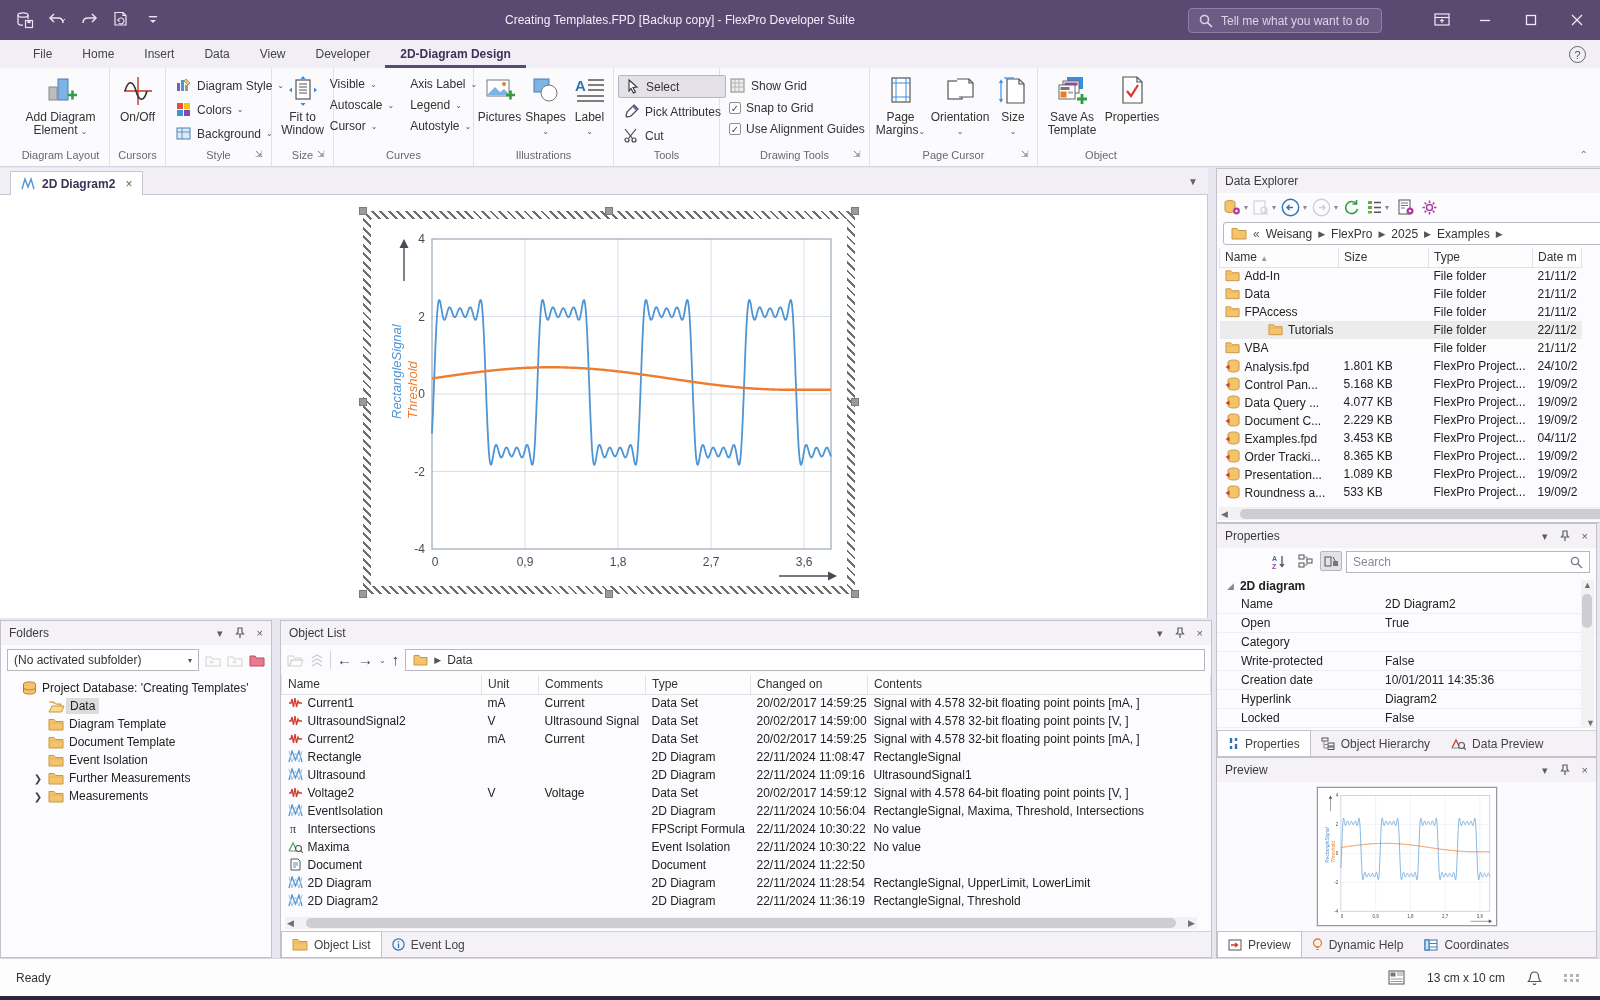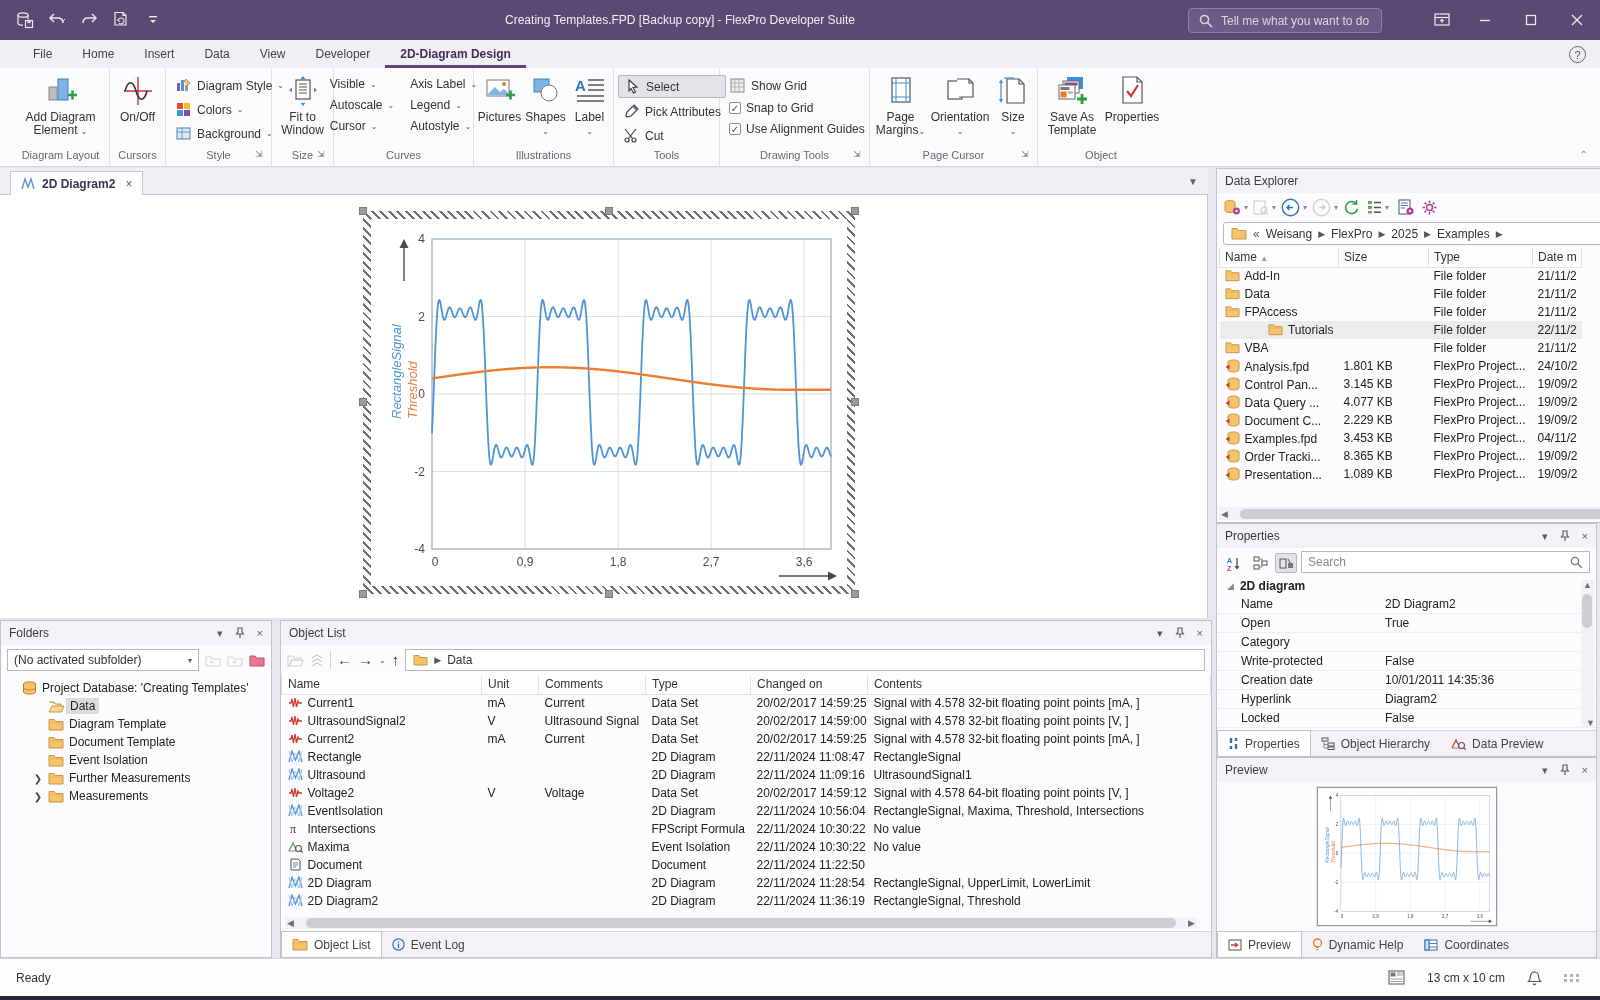--- a/index.html
+++ b/index.html
@@ -87,21 +87,21 @@
   .de-toolbar { display:flex; align-items:center; gap:3px; padding:4px 6px; height:28px; }
   .dd { color:#8b8894; font-size:8px; margin:0 2px 0 0; }
   .de-crumb { margin:1px 6px 3px 6px; height:23px; border:1px solid #b9b6c0; border-radius:3px; background:#fff; display:flex; align-items:center; gap:6px; padding:0 7px; font-size:12px; color:#333; }
   .crumb-seg { display:flex; align-items:center; gap:6px; }
   .crumb-arr { color:#555; font-size:9px; }
   #dataexp td, #dataexp th { padding:1px 5px; }
   .de-vscroll { position:absolute; right:2px; top:83px; bottom:16px; width:13px; background:#f2f1f4; display:flex; flex-direction:column; justify-content:space-between; align-items:center; }
   .de-hscroll { position:absolute; left:2px; right:16px; bottom:2px; height:13px; background:#f2f1f4; display:flex; align-items:center; }
 
   #props { left:1216px; top:523px; width:381px; height:234px; overflow:hidden; }
-  .pr-toolbar { display:flex; align-items:flex-end; gap:4px; padding:3px 6px; height:28px; }
+  .pr-toolbar { display:flex; align-items:flex-start; gap:4px; padding:3px 6px; height:28px;margin-left:45px; }
   .pr-btn { width:22px; height:20px; display:flex; align-items:center; justify-content:center; border-radius:2px; }
   .pr-btn.pressed { background:#e4e1e9; border:1px solid #b9b4c2; }
   .pr-search { flex:1; height:22px; border:1px solid #b9b6c0; background:#fff; display:flex; align-items:center; justify-content:space-between; padding:0 6px; color:#8a8791; }
   .pr-section { display:flex; align-items:center; gap:6px; font-weight:bold; color:#222; padding:3px 6px 2px 10px; }
   .pr-row { display:flex; height:19px; align-items:center; font-size:12px; border-bottom:1px solid #f0eef3; }
   .pr-row .k { width:168px; padding-left:24px; color:#222; overflow:hidden; white-space:nowrap; }
   .pr-row .v { flex:1; color:#222; overflow:hidden; white-space:nowrap; }
   .pr-vscroll { position:absolute; right:2px; top:56px; bottom:28px; width:13px; background:#f2f1f4; }
   .pr-thumb { position:absolute; left:1px; top:14px; width:10px; height:34px; background:#cfcdd4; border-radius:5px; }
 
@@ -1093,21 +1093,21 @@
           <td>24/10/2</td>
         </tr>
         <tr>
           <td style="border-right:none;"><span class="rowicon">
               <svg width="15" height="14" viewBox="0 0 15 14">
                 <ellipse cx="8.5" cy="3" rx="5.5" ry="2" fill="#f5c46a" stroke="#c89646"></ellipse>
                 <path d="M3 3v8c0 1.1 2.5 2 5.5 2s5.5-.9 5.5-2V3" fill="#f5c46a" stroke="#c89646"></path>
                 <path d="M0.5 8l4-2.5v5z" fill="#d03b2f"></path>
               </svg>
             </span><span>Control Pan...</span></td>
-          <td>3.145 KB</td>
+          <td>5.168 KB</td>
           <td>FlexPro Project...</td>
           <td>19/09/2</td>
         </tr>
         <tr>
           <td style="border-right:none;"><span class="rowicon">
               <svg width="15" height="14" viewBox="0 0 15 14">
                 <ellipse cx="8.5" cy="3" rx="5.5" ry="2" fill="#f5c46a" stroke="#c89646"></ellipse>
                 <path d="M3 3v8c0 1.1 2.5 2 5.5 2s5.5-.9 5.5-2V3" fill="#f5c46a" stroke="#c89646"></path>
                 <path d="M0.5 8l4-2.5v5z" fill="#d03b2f"></path>
               </svg>
@@ -1154,20 +1154,32 @@
         </tr>
         <tr>
           <td style="border-right:none;"><span class="rowicon">
               <svg width="15" height="14" viewBox="0 0 15 14">
                 <ellipse cx="8.5" cy="3" rx="5.5" ry="2" fill="#f5c46a" stroke="#c89646"></ellipse>
                 <path d="M3 3v8c0 1.1 2.5 2 5.5 2s5.5-.9 5.5-2V3" fill="#f5c46a" stroke="#c89646"></path>
                 <path d="M0.5 8l4-2.5v5z" fill="#d03b2f"></path>
               </svg>
             </span><span>Presentation...</span></td>
           <td>1.089 KB</td>
+          <td>FlexPro Project...</td>
+          <td>19/09/2</td>
+        </tr>
+        <tr>
+          <td style="border-right:none;"><span class="rowicon">
+              <svg width="15" height="14" viewBox="0 0 15 14">
+                <ellipse cx="8.5" cy="3" rx="5.5" ry="2" fill="#f5c46a" stroke="#c89646"></ellipse>
+                <path d="M3 3v8c0 1.1 2.5 2 5.5 2s5.5-.9 5.5-2V3" fill="#f5c46a" stroke="#c89646"></path>
+                <path d="M0.5 8l4-2.5v5z" fill="#d03b2f"></path>
+              </svg>
+            </span><span>Roundness a...</span></td>
+          <td>533 KB</td>
           <td>FlexPro Project...</td>
           <td>19/09/2</td>
         </tr>
       </tbody>
   </table>
   <div class="de-vscroll">
       <span class="sarrow">▲</span>
       <span class="sarrow">▼</span>
     </div>
   <div class="de-hscroll">

